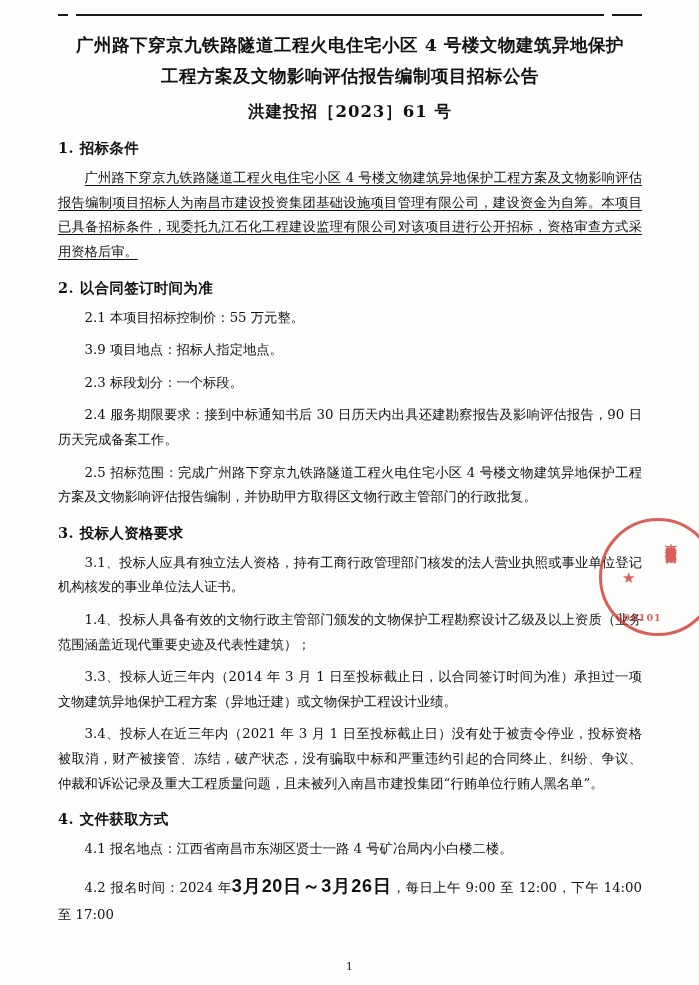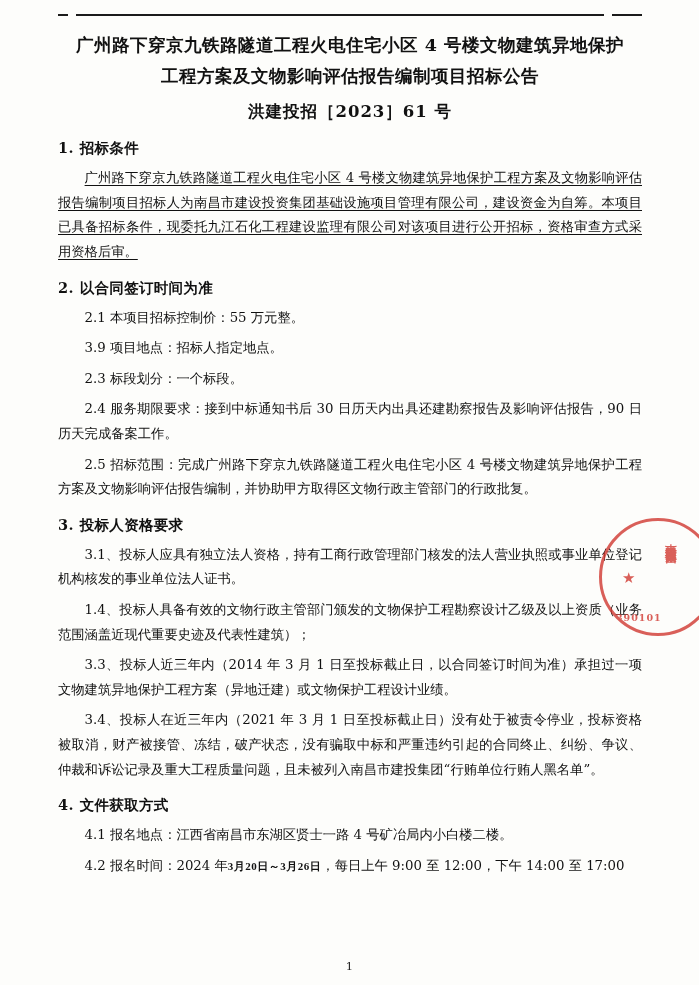--- a/index.html
+++ b/index.html
@@ -65,33 +65,33 @@
     font-size: 14.5px;
     font-weight: bold;
     margin: 14px 0 8px 0;
     letter-spacing: 0.3px;
   }
   h2.section .num { margin-right: 6px; }
 
   p.para {
     font-size: 13.3px;
     line-height: 1.85;
-    margin: 0 0 6px 0;
+    margin: 8px 0 6px 0;
     text-align: justify;
     text-justify: inter-ideograph;
     text-indent: 2em;
   }
 
   .u { text-decoration: underline; text-underline-offset: 3px; }
 
   
   .hand {
-    font-family: Liberation Serif, serif;
-    font-weight: bold;
-    font-size: 11px;
+    font-family: Liberation Sans, sans-serif;
+    font-weight: bold;
+    font-size: 18px;
     letter-spacing: 0.5px;
   }
 
   
   .seal {
     position: absolute;
     right: -18px;
     top: 518px;
     width: 118px;
     height: 118px;

